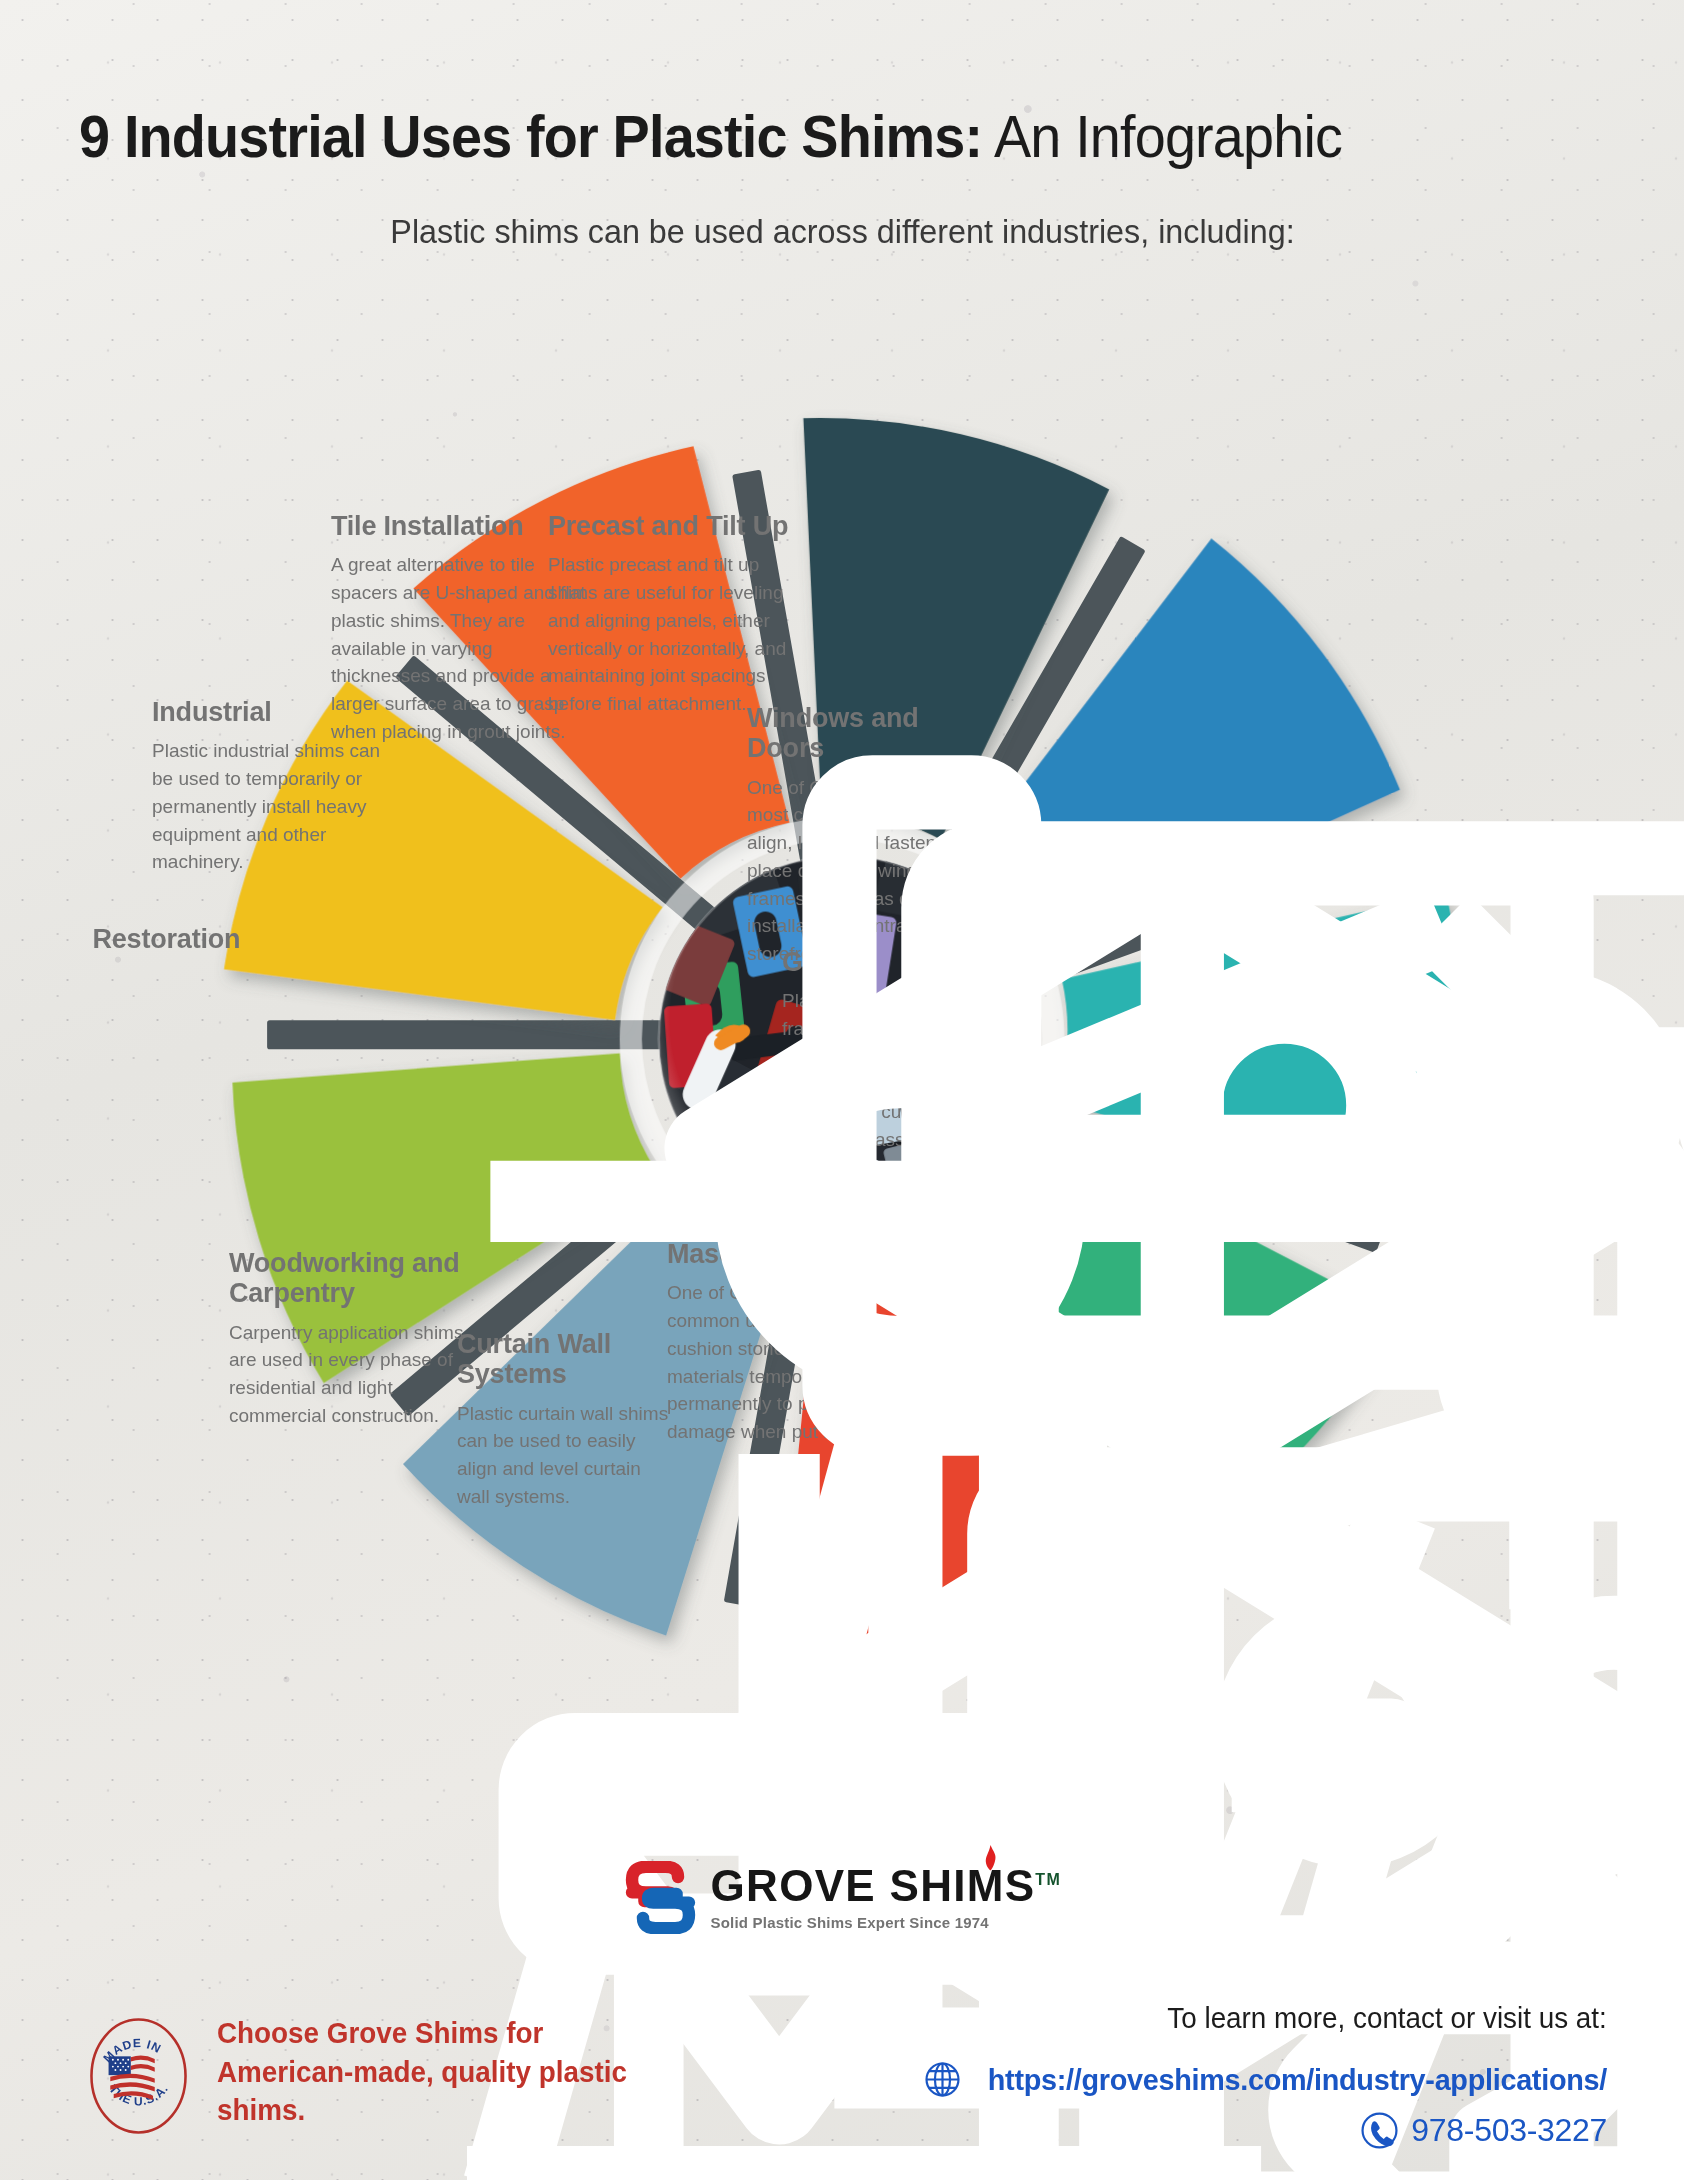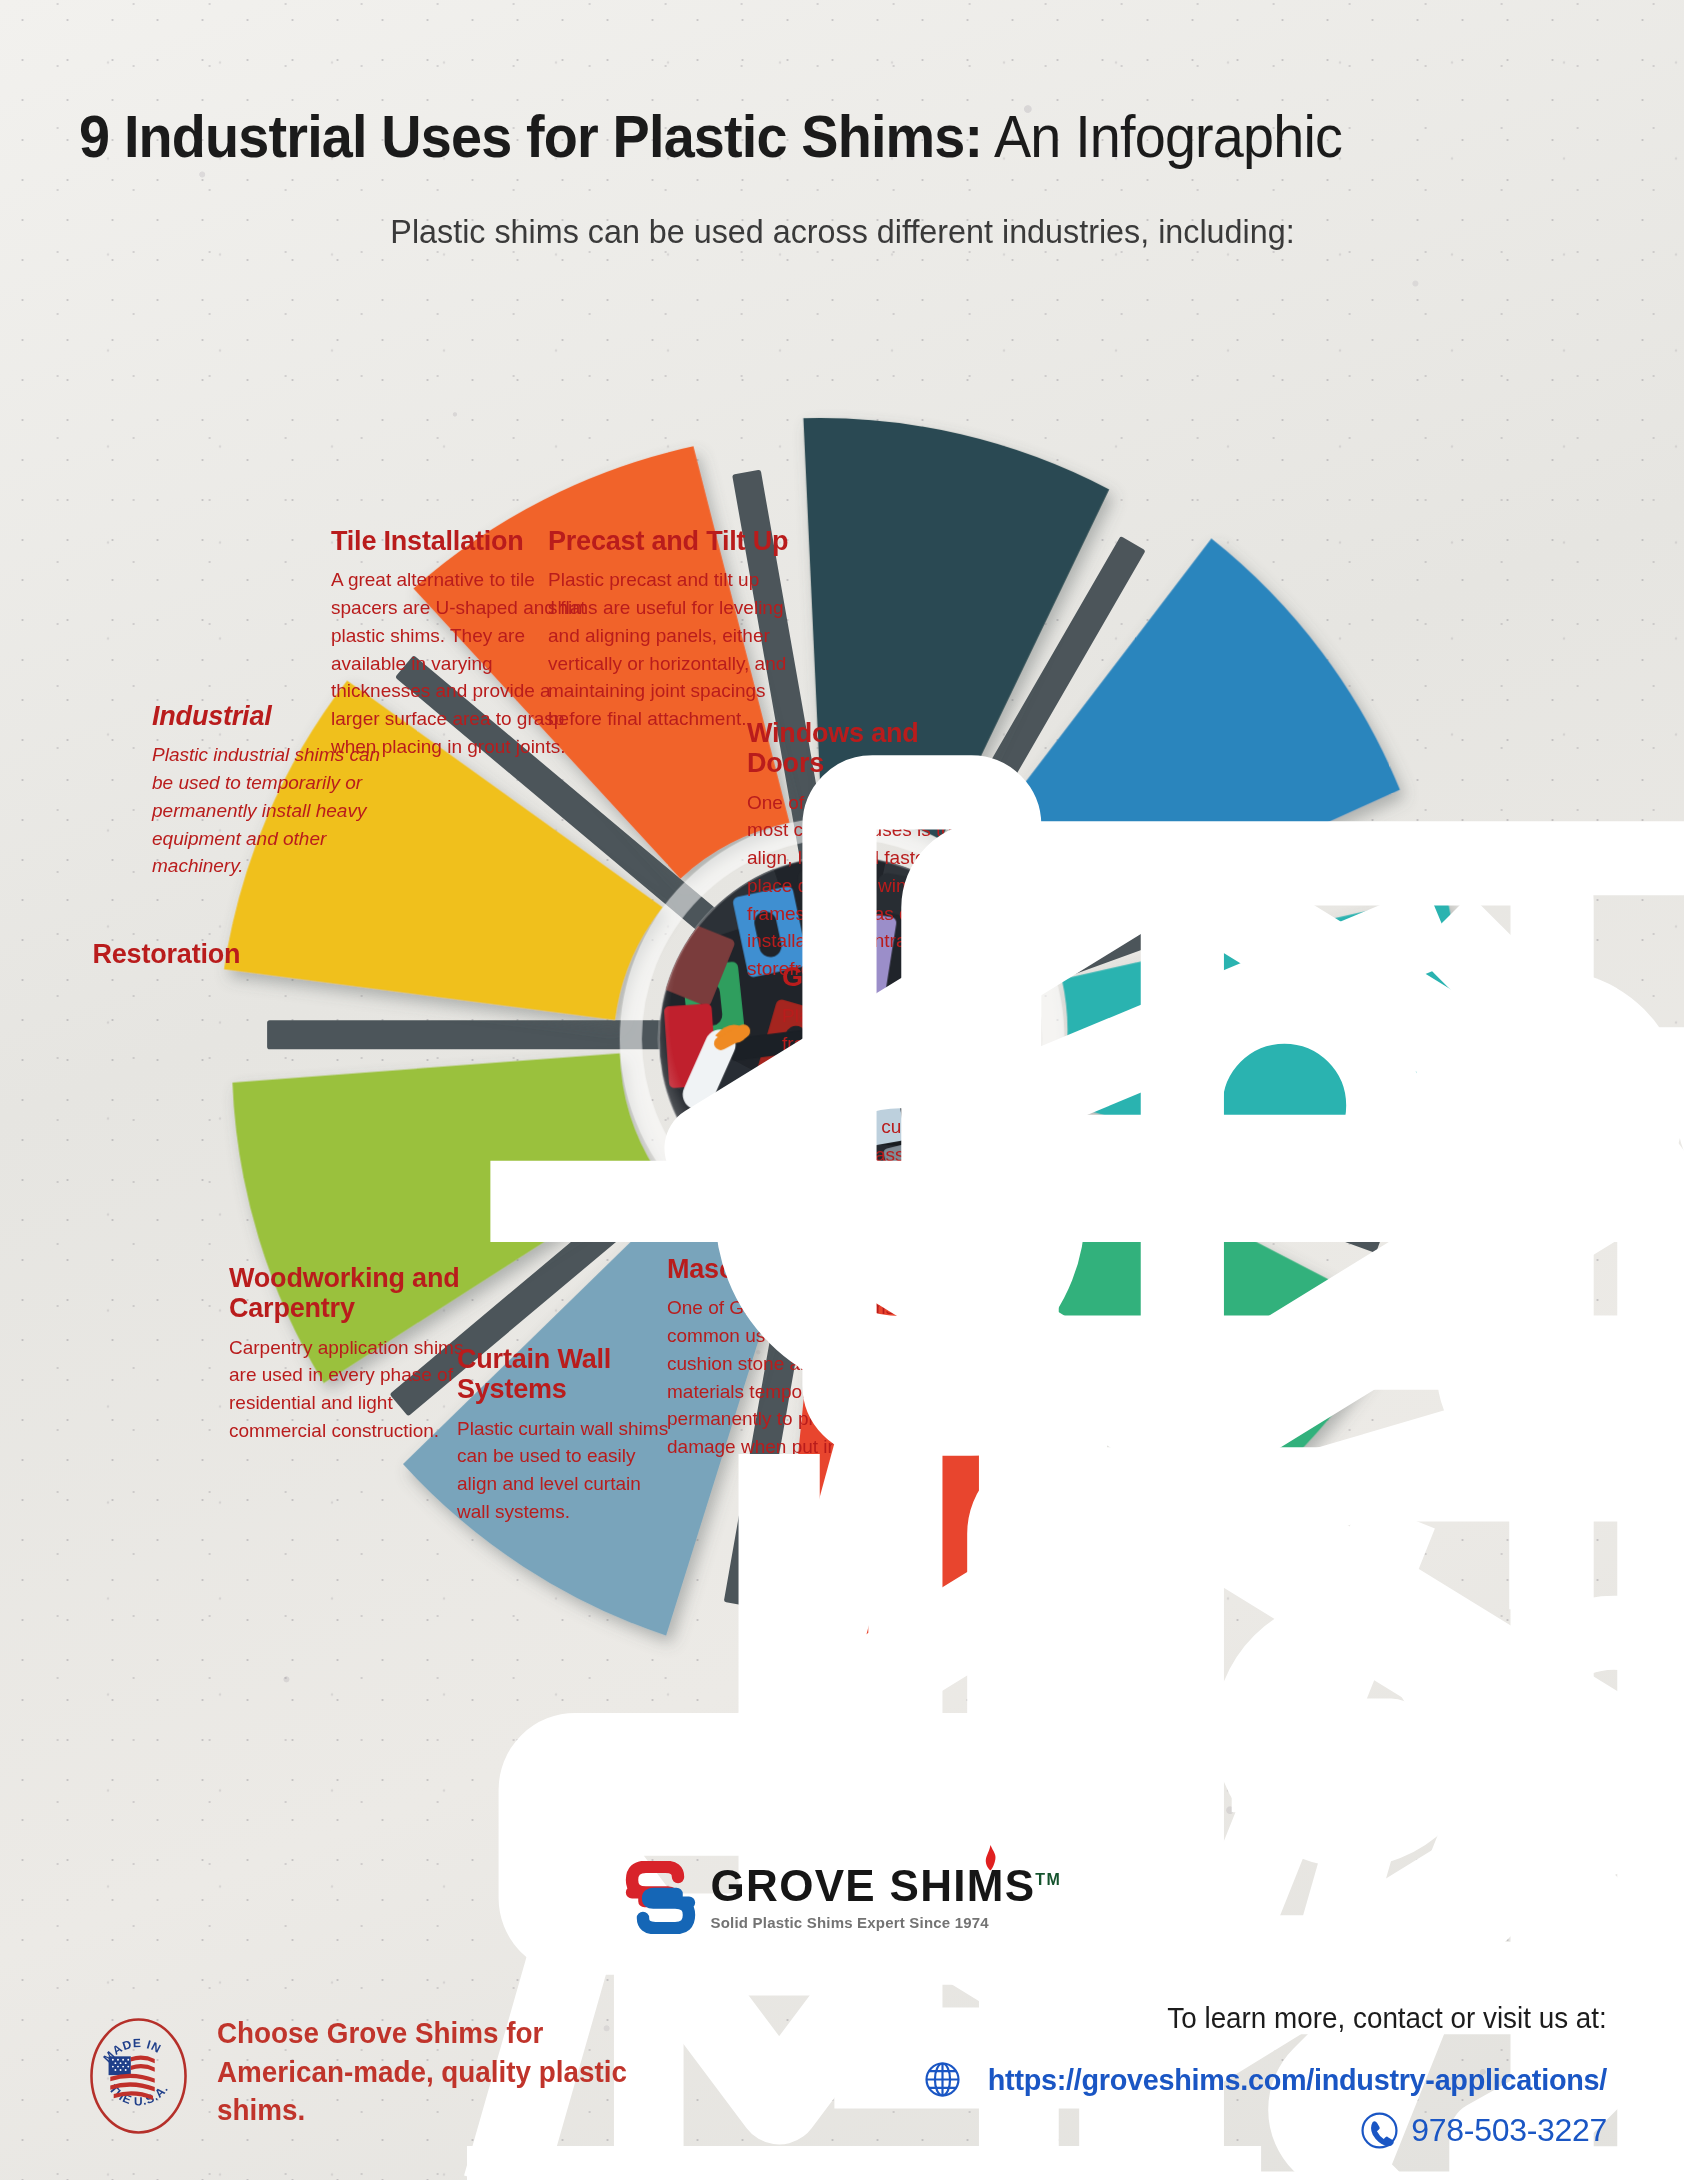--- a/index.html
+++ b/index.html
@@ -54,37 +54,37 @@
     font-size: 34px; color: #3a3a3a; font-weight: 400;
     text-align: center; margin-top: 41px;
     transform: scaleX(.95);
   }
 
   
   .wheel { position: absolute; left: 84px; top: 281px; width: 1516px; height: 1516px; }
   .wheel svg { display: block; width: 1516px; height: 1516px; overflow: visible; }
 
   
-  .seg-text { position: absolute; color: #b91c1c; margin-top: 15px; }
+  .seg-text { position: absolute; color: #737373; }
   .seg-text h3 {
     font-size: 27px; font-weight: 700; line-height: 1.12;
     margin-bottom: 10.2px; letter-spacing: -0.2px;
   }
   .seg-text p { font-size: 19px; line-height: 1.46; font-weight: 400; }
 
   
   .t-tile      { left: 247px; top: 230px; width: 264px; }
   .t-precast   { left: 464px; top: 230px; width: 264px; }
   .t-windows   { left: 663px; top: 422px; width: 243px; }
   .t-glass     { left: 698px; top: 666px; width: 234px; }
   .t-masonry   { left: 583px; top: 958px; width: 243px; }
   .t-curtain   { left: 373px; top: 1048px; width: 217px; }
   .t-wood      { left: 145px; top: 967px; width: 239px; }
   .t-restore   { left: 8.5px; top: 643px; width: 256px; }
-  .t-industrial{ left: 68px; top: 405px; width: 230px; font-style: italic; }
+  .t-industrial{ left: 68px; top: 416px; width: 230px; }
 
   .seg-icon { position: absolute; }
   .seg-icon svg { display: block; }
 
   
   .brand { position: absolute; left: 0; top: 1861px; width: 1685px; text-align: center; }
   .brand-inner { display: inline-flex; align-items: center; gap: 13.6px; }
   .brand-mark { width: 73px; height: 73px; }
   .brand-text { text-align: left; }
   #brand-name {

